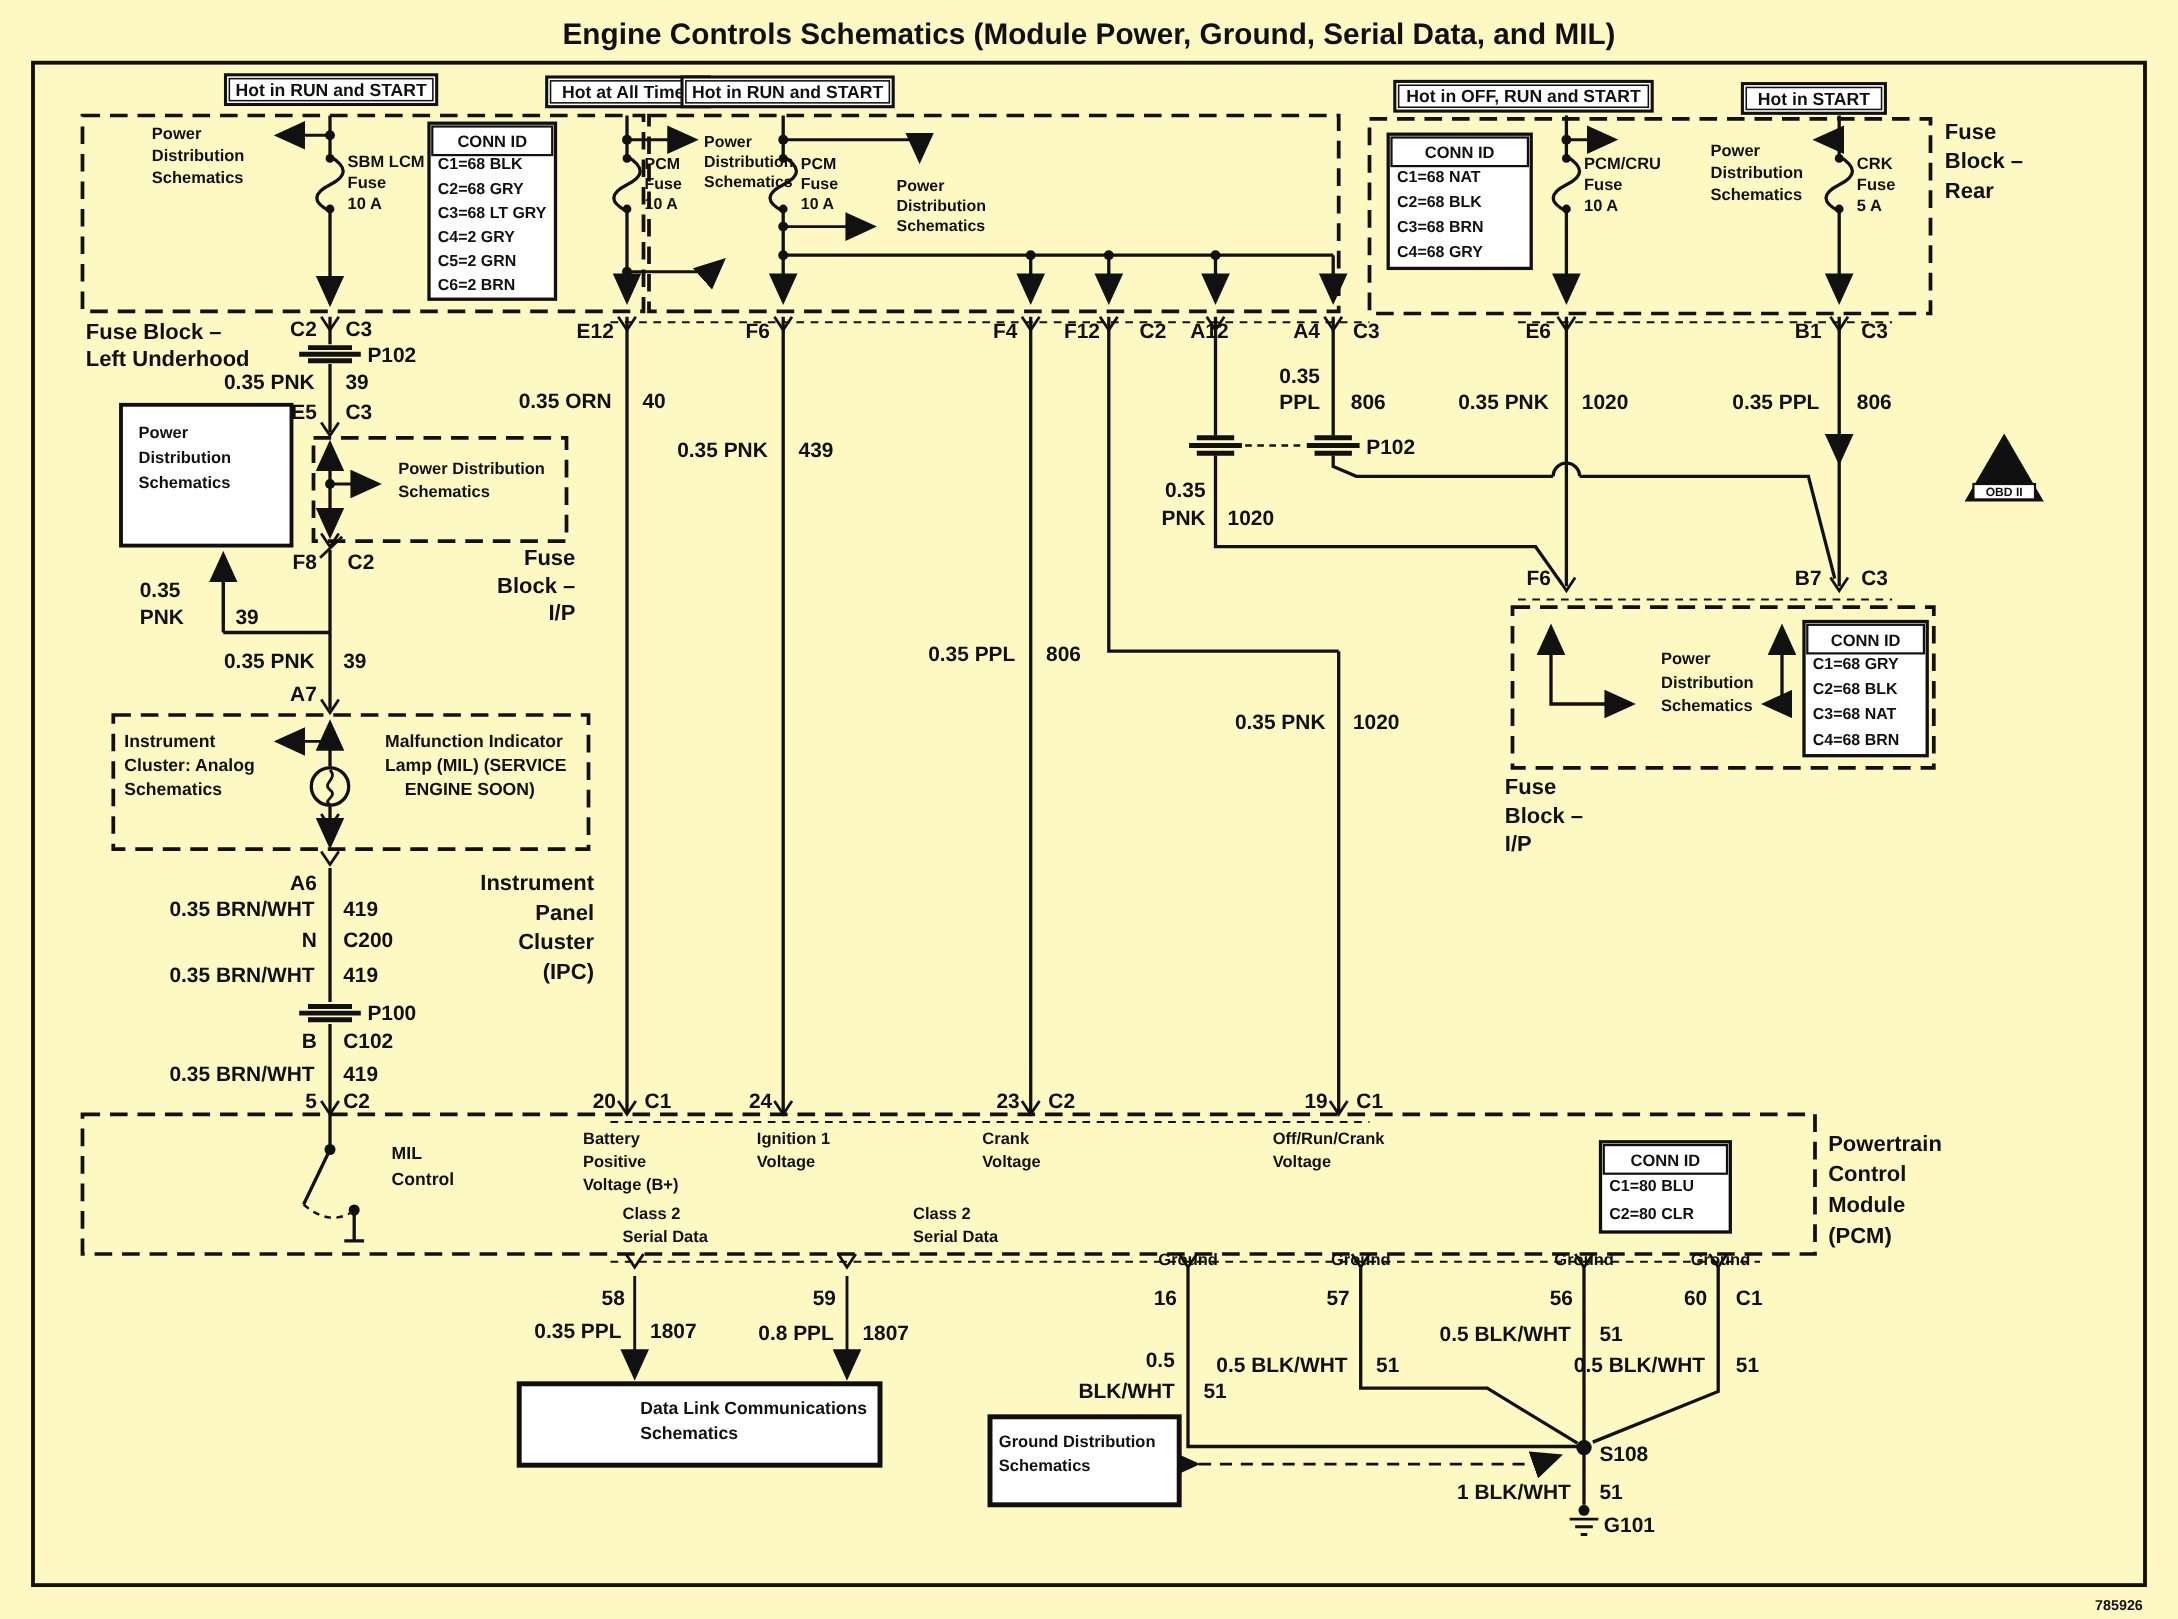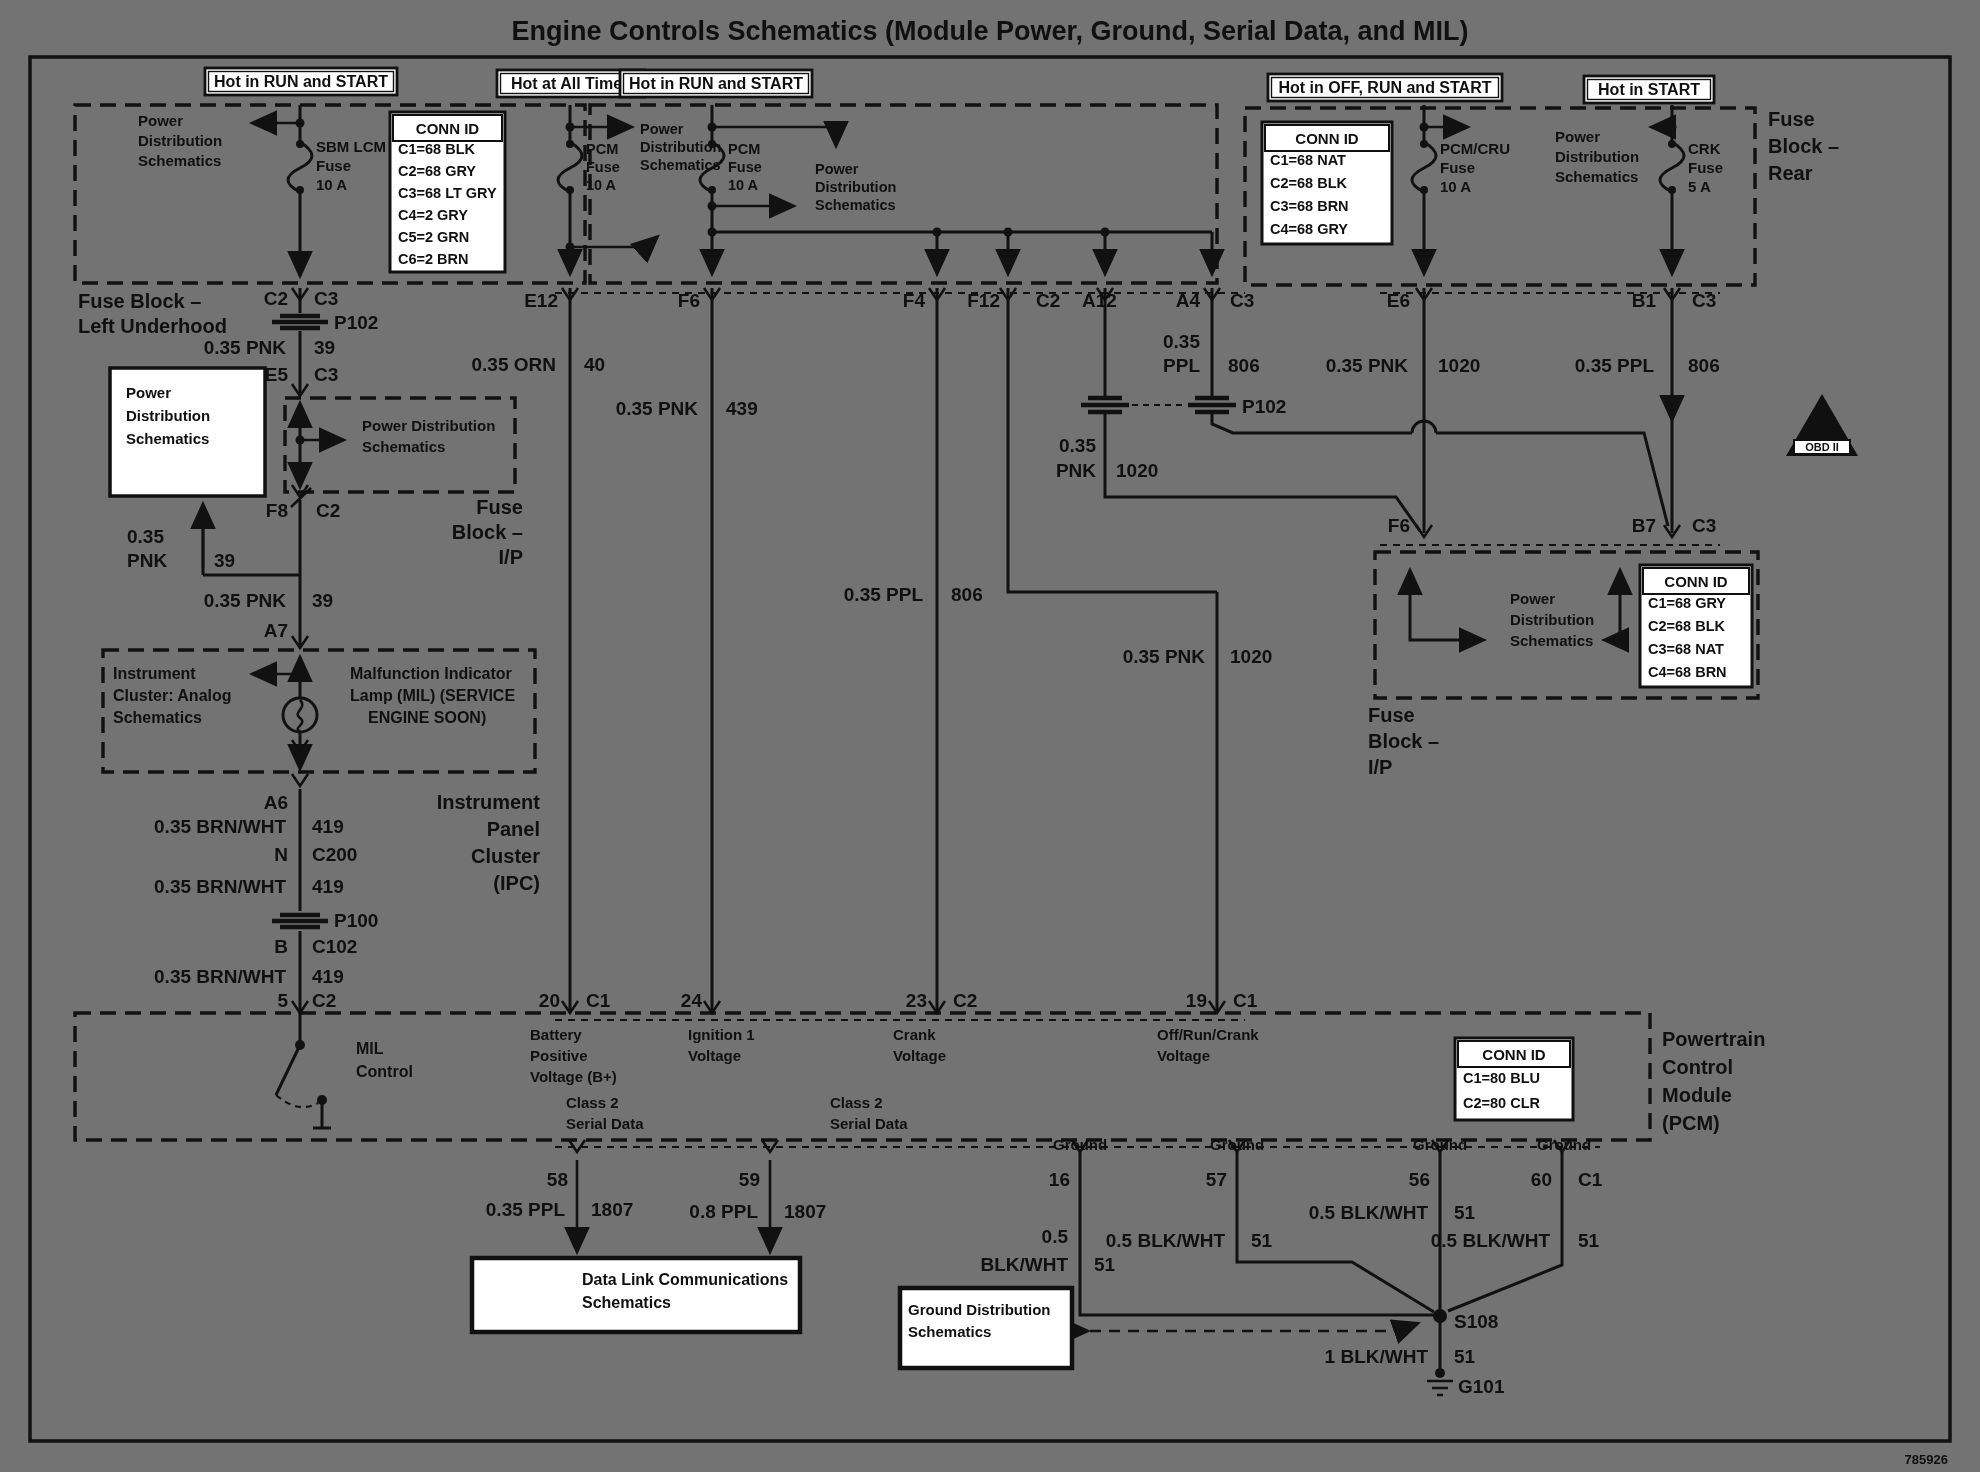--- a/index.html
+++ b/index.html
@@ -1,16 +1,16 @@
 <!DOCTYPE html>
 <html><head>
 <meta charset="utf-8">
 <style>
   html,body{margin:0;padding:0;background:#ffffff;}
-  .page{width:1980px;height:1472px;position:relative;background:#737373;}
+  .page{width:1980px;height:1472px;position:relative;background:#fef9c3;}
   svg{display:block;}
   svg text{font-family:"Liberation Sans","DejaVu Sans",sans-serif;font-weight:700;fill:#101010;}
   .wire{fill:none;stroke:#111;stroke-width:3;}
   .wire4{fill:none;stroke:#111;stroke-width:4.5;}
   .ar{fill:none;stroke:#111;stroke-width:2.6;}
   .dashbox{fill:none;stroke:#111;stroke-width:3.4;stroke-dasharray:16 9;}
   .ldash{fill:none;stroke:#111;stroke-width:1.8;stroke-dasharray:7 6;}
   .sdash{fill:none;stroke:#111;stroke-width:2.2;stroke-dasharray:6 5;}
   .gdash{fill:none;stroke:#111;stroke-width:2.6;stroke-dasharray:11 8;}
   .hb{fill:#fff;stroke:#101010;stroke-width:2.8;}

